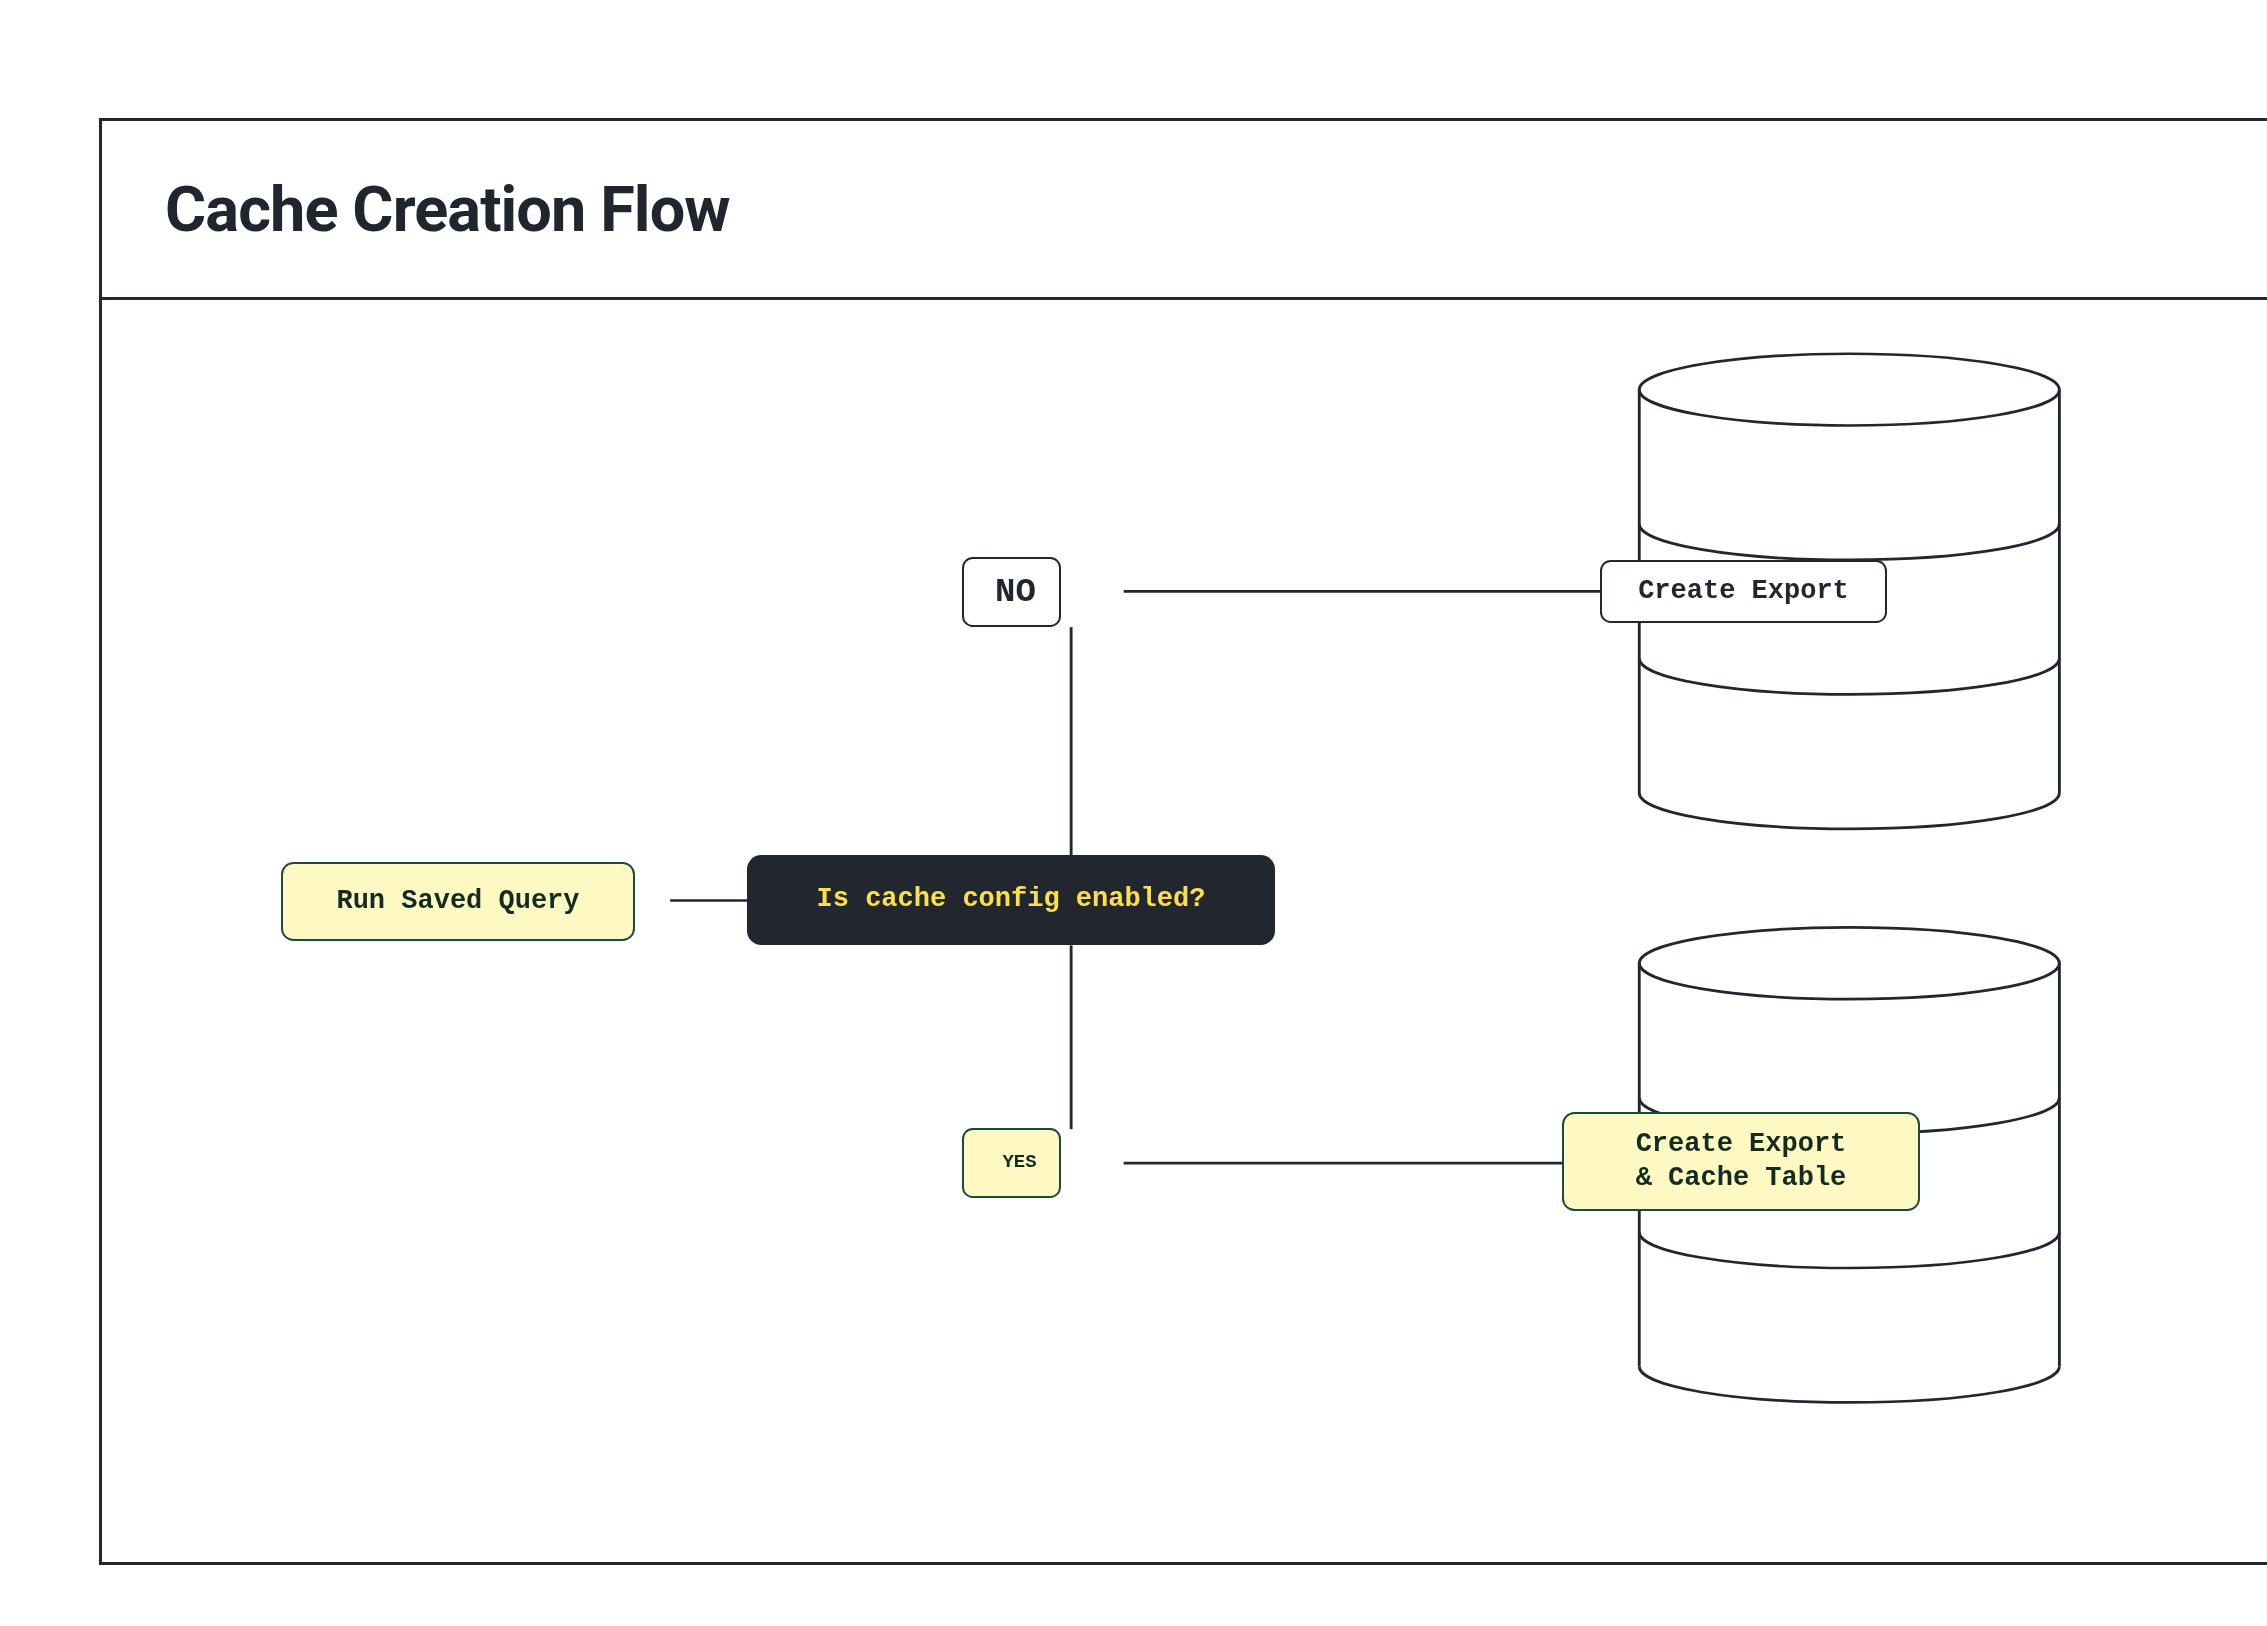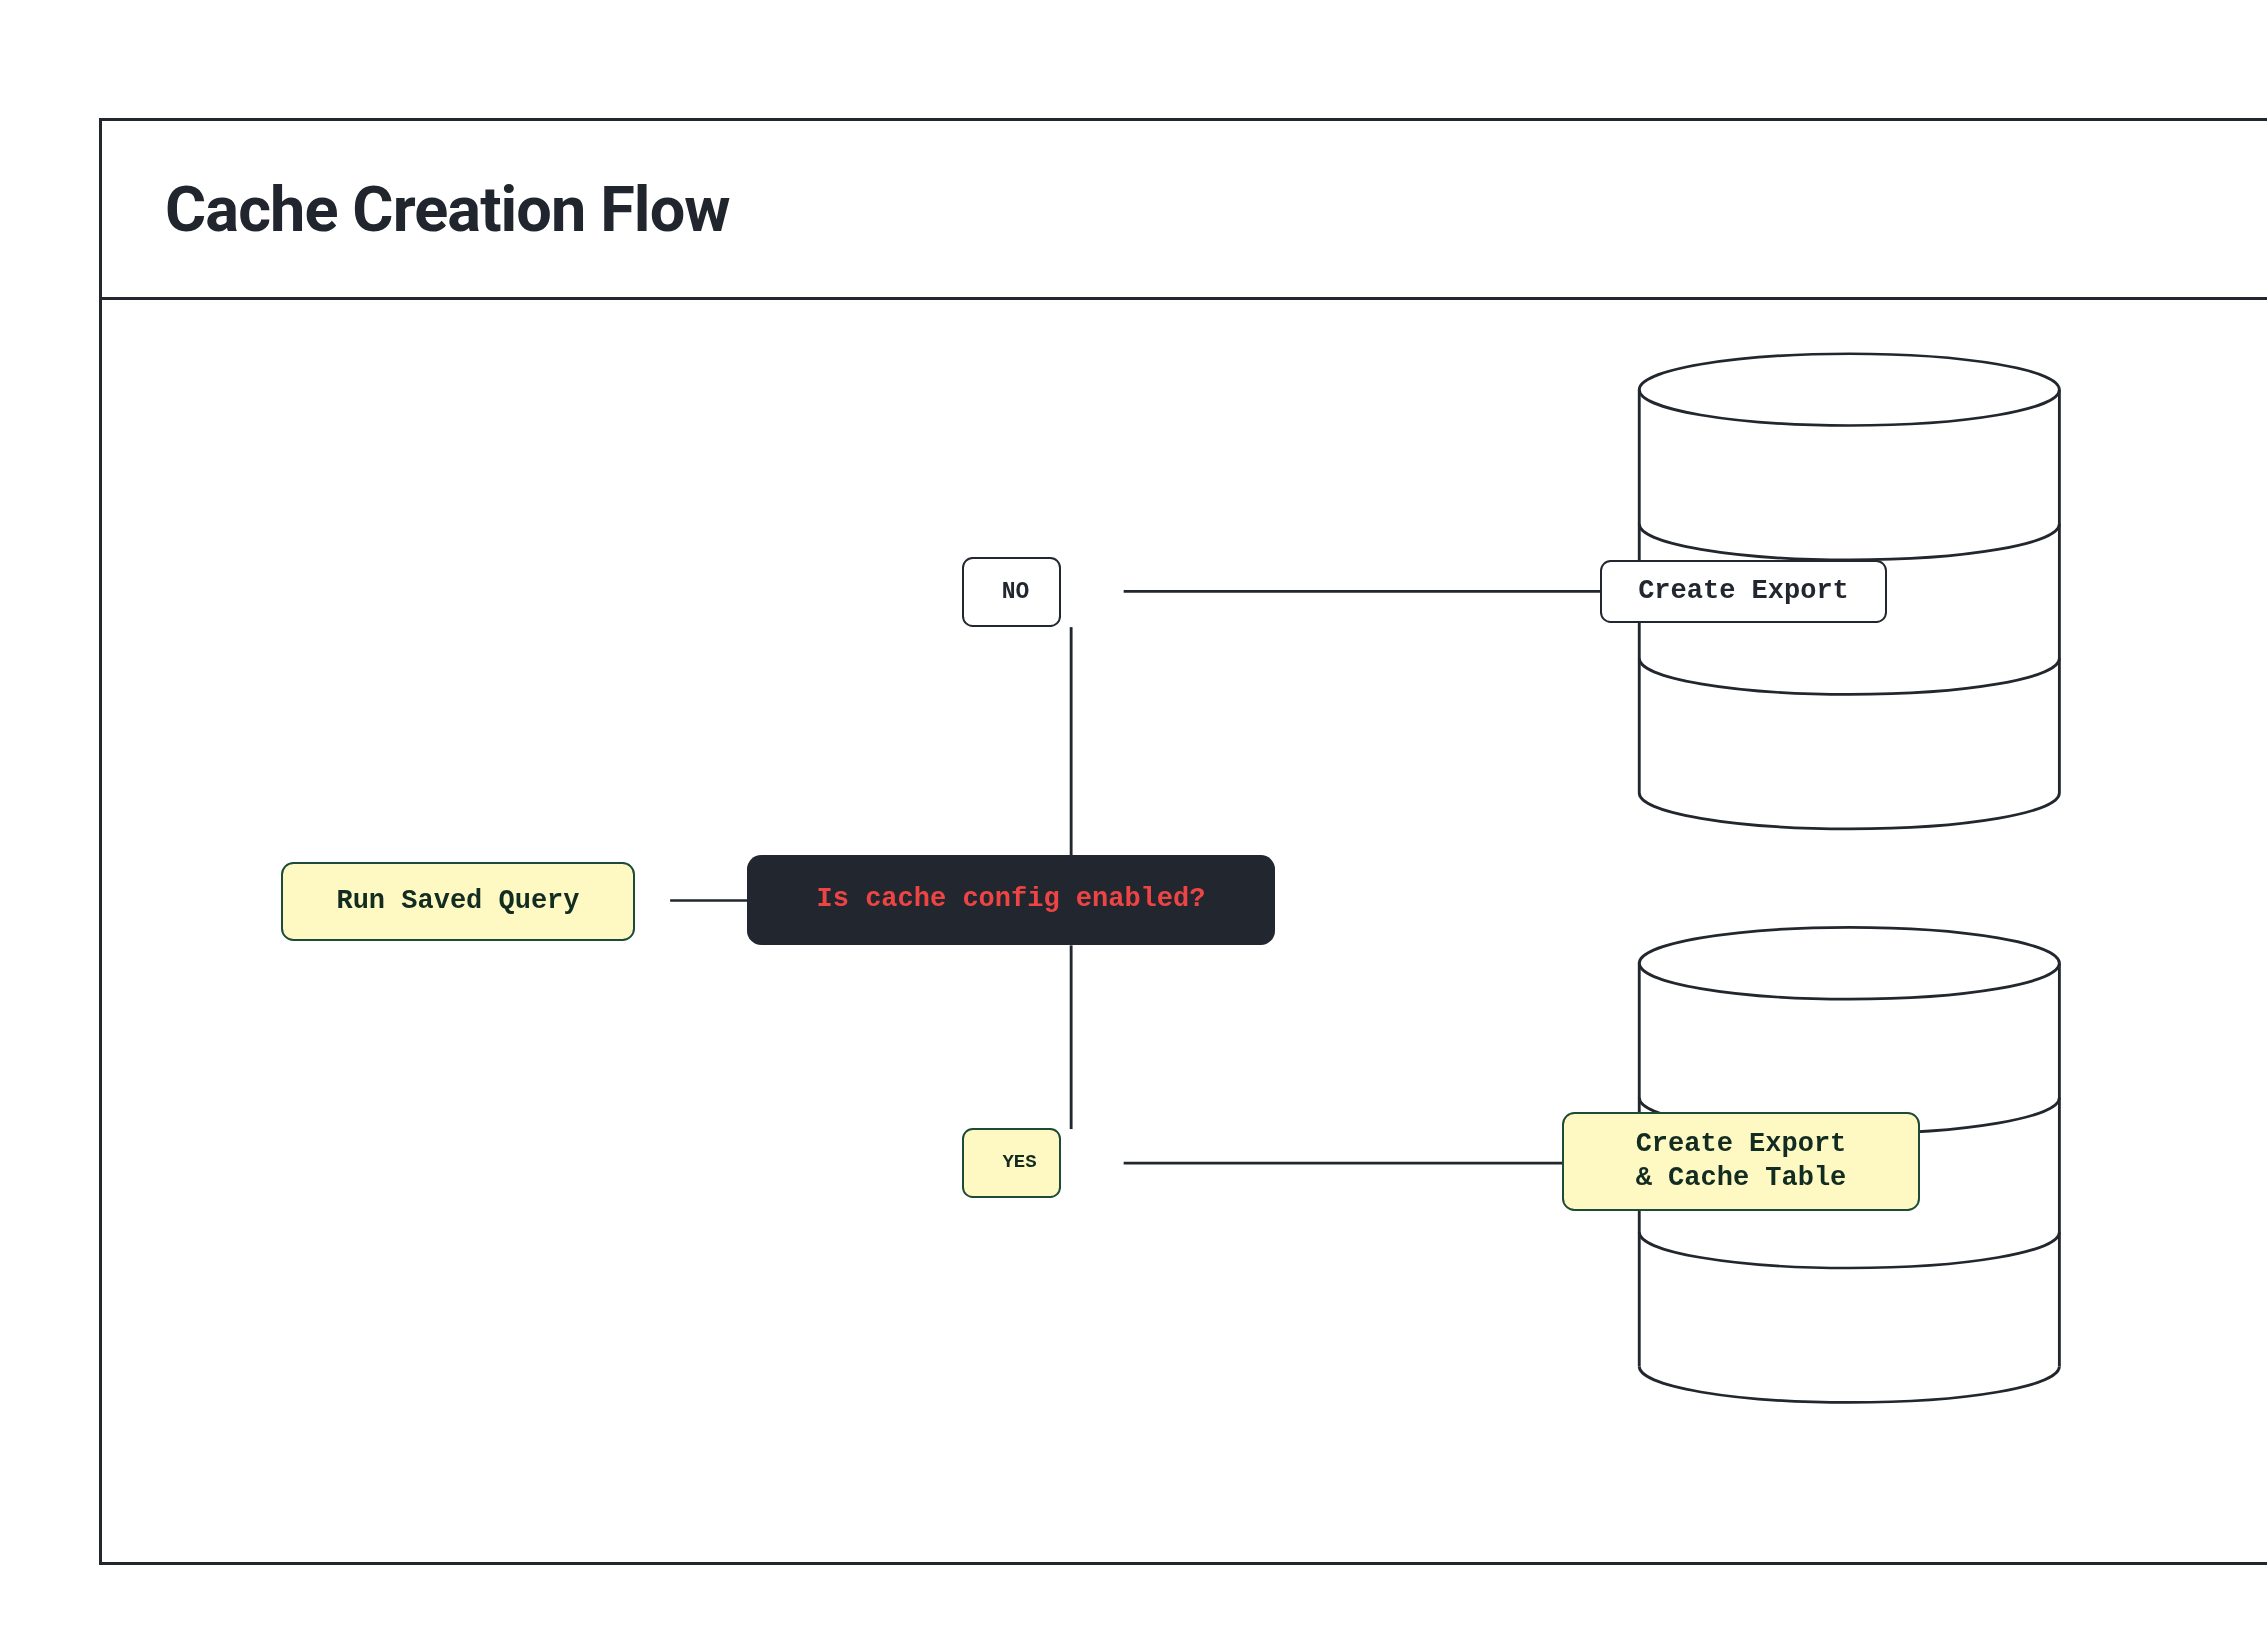--- a/index.html
+++ b/index.html
@@ -66,32 +66,32 @@
     line-height: 1.25;
   }
 
   .node.green {
     background: #fef9c3;
     border: 2.7px solid #1E4B38;
     color: #132C21;
   }
   .node.dark {
     background: #22272F;
-    color: #ef4444;
+    color: #fde047;
   }
   .node.white {
     background: #FFFFFF;
     border: 2.7px solid #22272F;
     color: #22272F;
   }
 
   
   .n-run     { left: 179px;  top: 562px; width: 354px; height: 79px;  font-size: 27px; }
   .n-decide  { left: 645px;  top: 555px; width: 528px; height: 90px; font-size: 27px; border-radius: 14.3px; }
-  .n-no      { left: 860px;  top: 257px; width: 99px; height: 70px;  font-size: 23px; border-radius: 10.7px; padding-left: 8px; }
+  .n-no      { left: 860px;  top: 257px; width: 99px; height: 70px;  font-size: 34px; border-radius: 10.7px; padding-left: 8px; }
   .n-yes     { left: 860px;  top: 828px; width: 99px; height: 70px;  font-size: 19px; border-radius: 10.7px; padding-left: 16px; }
   .n-export  { left: 1498px; top: 260px; width: 287px; height: 63px;  font-size: 27px; border-radius: 10.7px; }
   .n-cache   { left: 1460px; top: 812px; width: 358px; height: 99px; font-size: 27px; border-radius: 12.5px; }
 </style>
 </head>
 <body>
 
 <div class="outer">
 
   <div class="title-bar">

